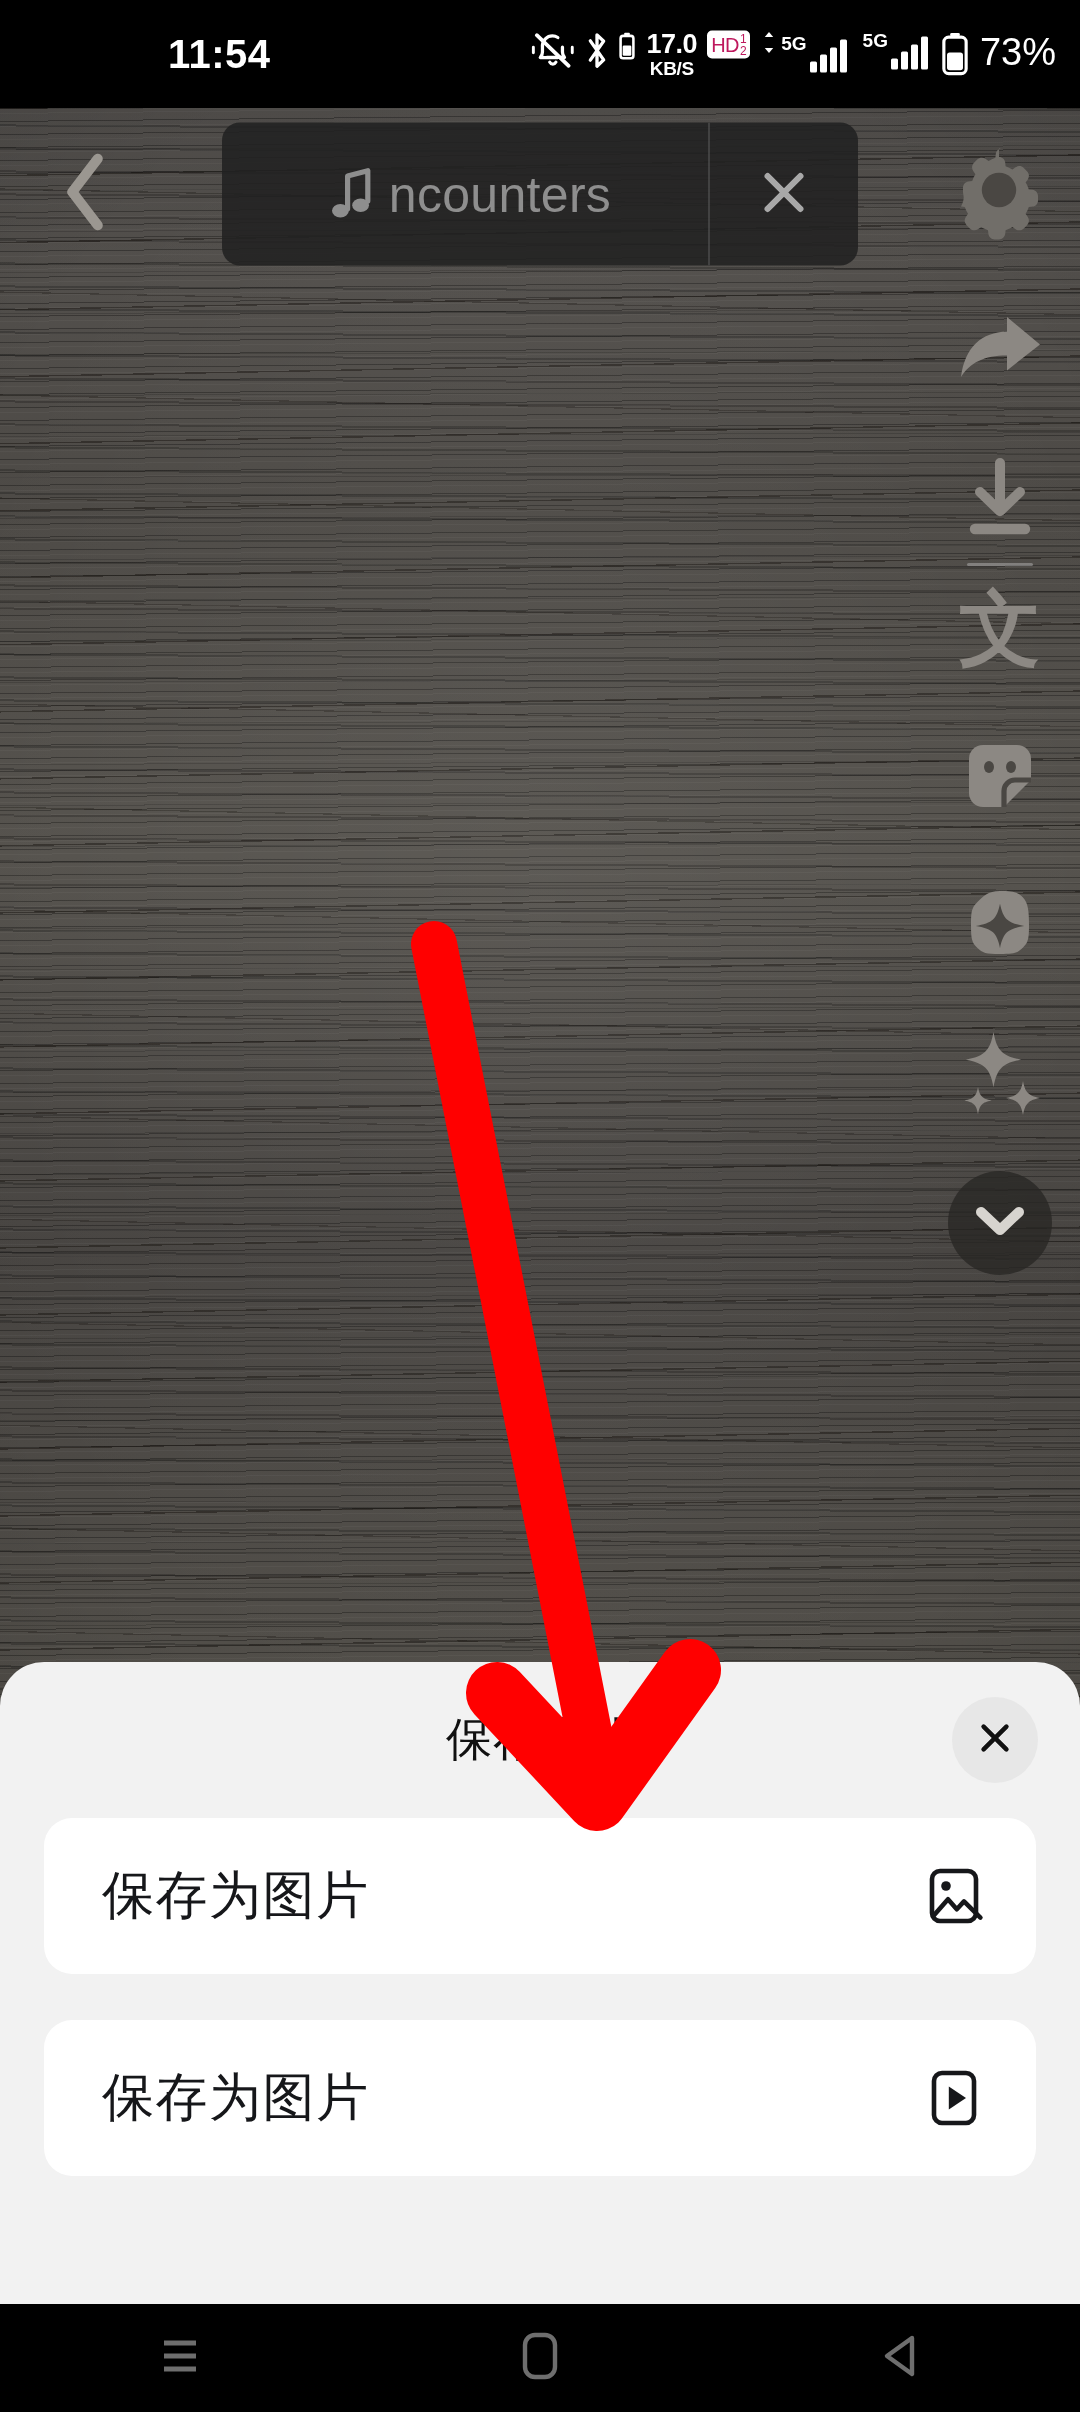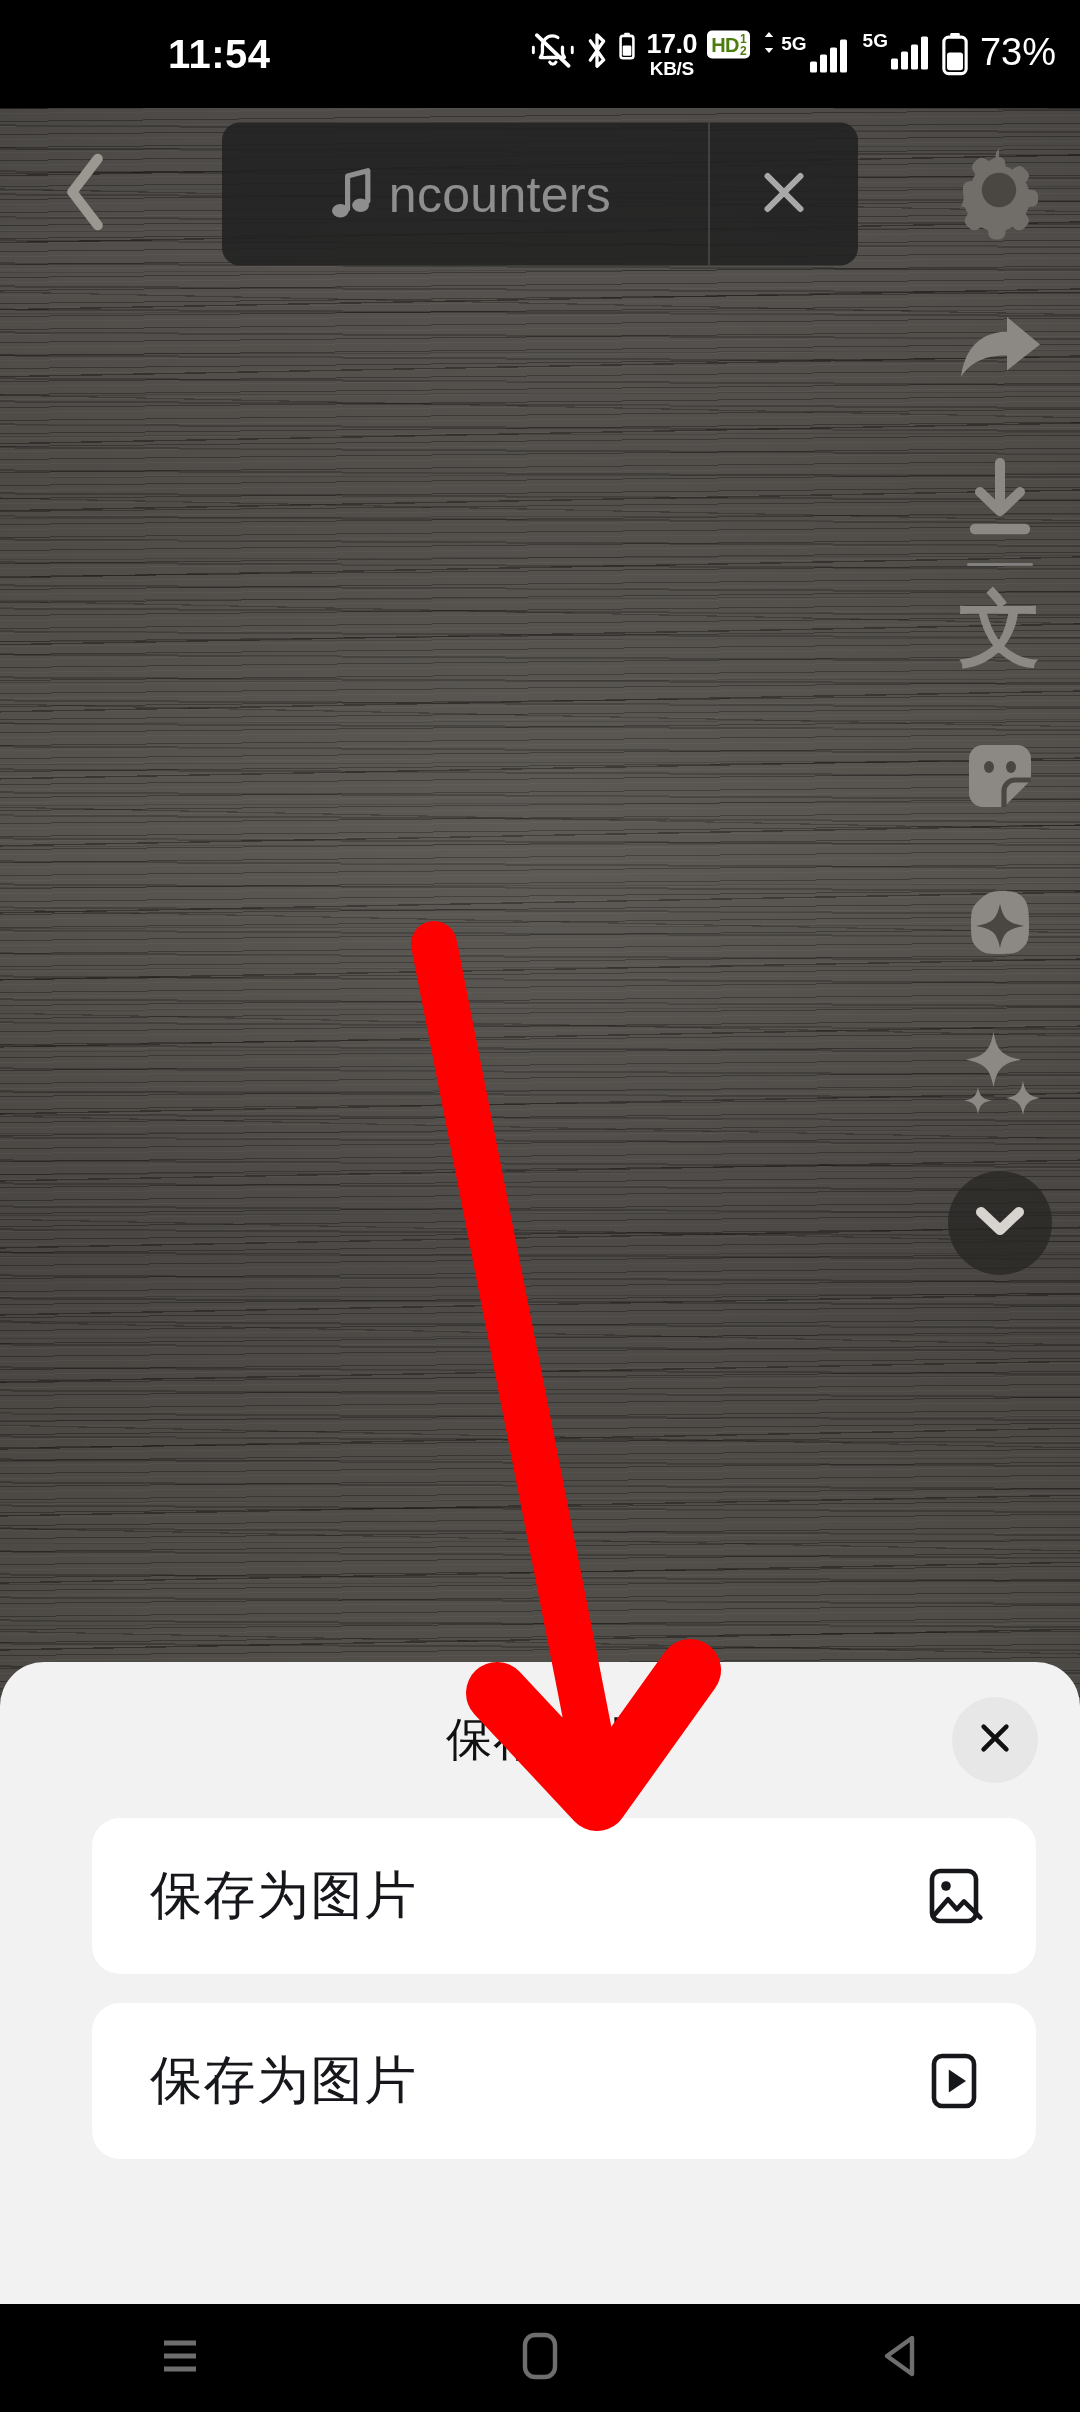--- a/index.html
+++ b/index.html
@@ -61,23 +61,23 @@
     flex-direction: column;
     align-items: center;
     line-height: 1;
     color: #fff;
     margin-left: 2px;
   }
   .net-speed .v { font-size: 27px; font-weight: 700; letter-spacing: -0.5px;}
   .net-speed .u { font-size: 19px; font-weight: 700; margin-top: 1px; letter-spacing: -0.3px;}
   .hd-badge {
     background: #fff;
-    color: #4d7c0f;
+    color: #be185d;
     font-size: 20px;
-    font-weight: 700;
+    font-weight: 400;
     border-radius: 5px;
     padding: 2px 4px 2px 4px;
     display: flex;
     align-items: center;
     line-height: 1;
     letter-spacing: -0.5px;
   }
   .hd-badge sup { font-size: 12px; vertical-align: super; line-height: 1; }
   .hd-badge sub { font-size: 12px; vertical-align: sub; line-height: 1; }
   .sig-group {
@@ -302,22 +302,21 @@
     border-radius: 50%;
     background: #e7e7e7;
     display: flex;
     align-items: center;
     justify-content: center;
   }
   #sheet-options {
     padding: 0 44px;
     display: flex;
     flex-direction: column;
-    gap: 29px;
-    margin-left: 48px;
+    gap: 46px;
   }
   .option-row {
     height: 156px;
     background: #ffffff;
     border-radius: 28px;
     display: flex;
     align-items: center;
     justify-content: space-between;
     padding: 0 50px 0 58px;
     box-sizing: border-box;

